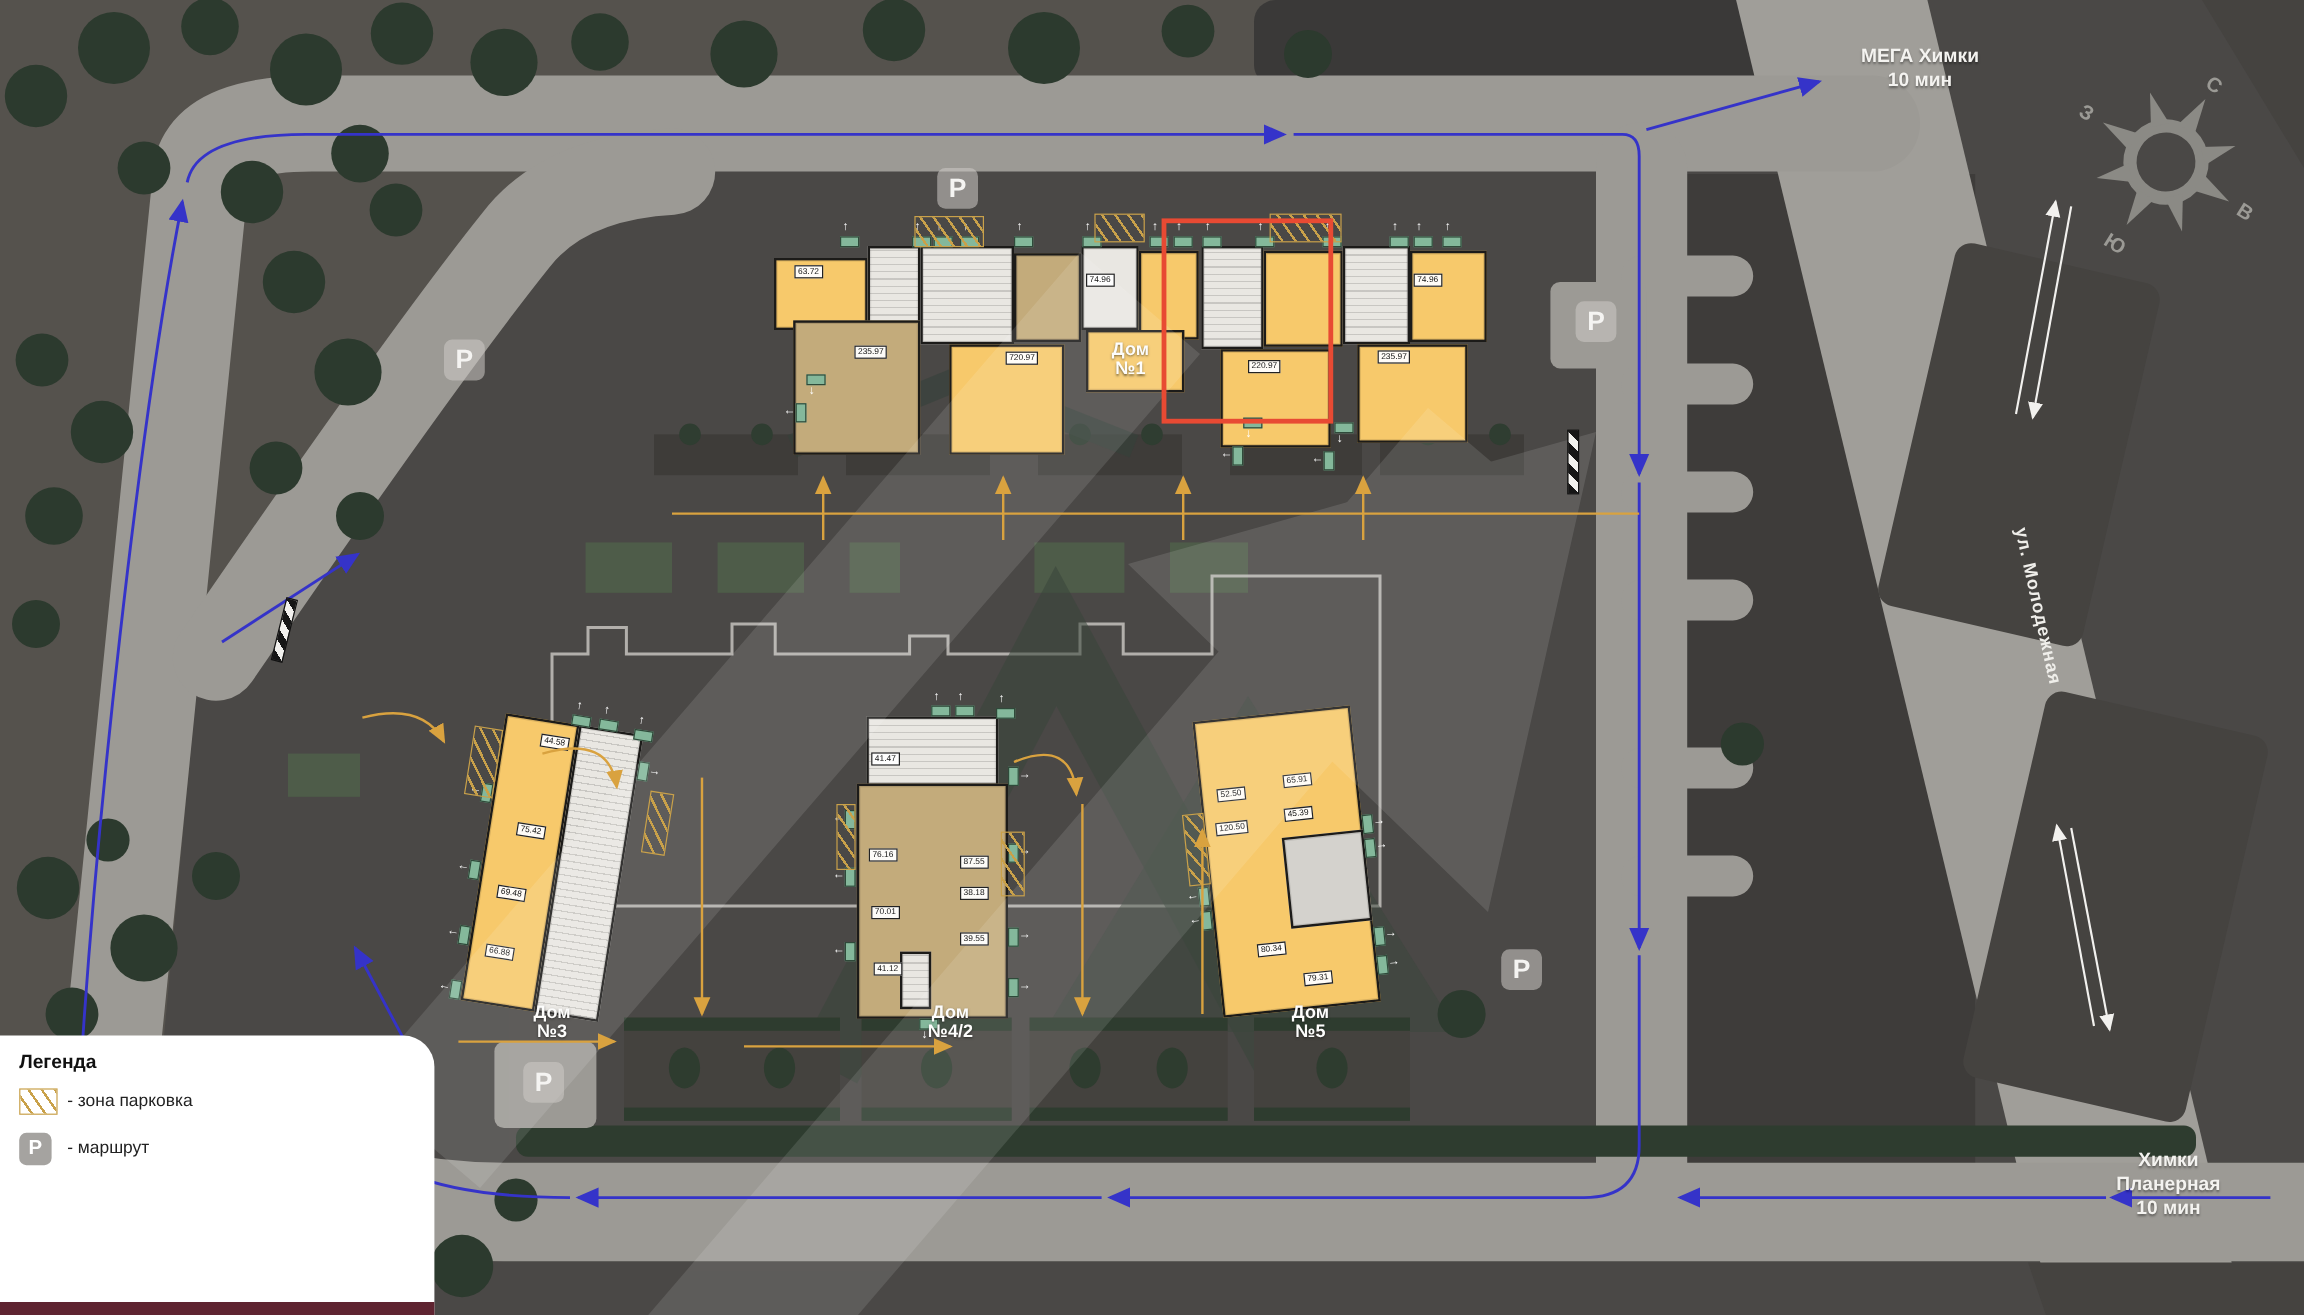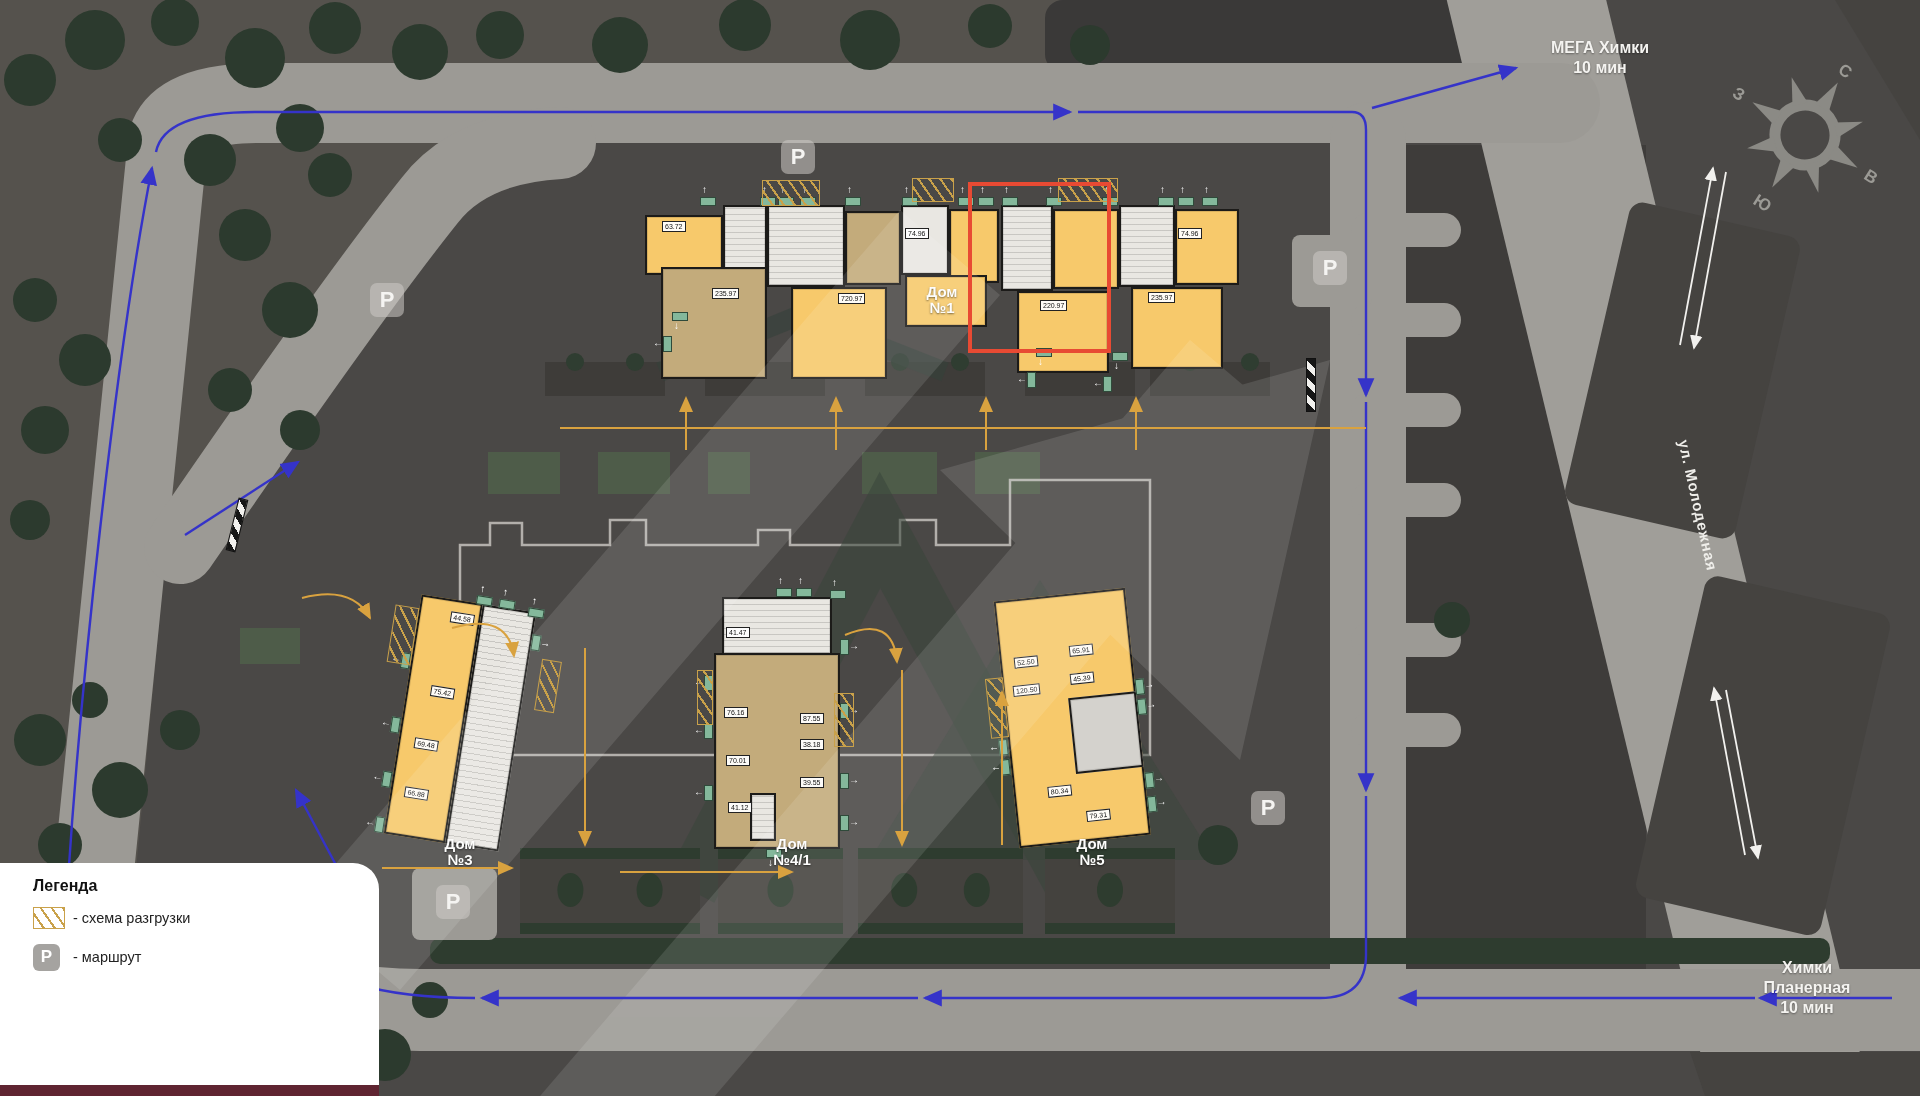--- a/index.html
+++ b/index.html
@@ -30,21 +30,21 @@
   .domlbl{position:absolute;color:#fdfdfc;font-weight:bold;font-size:15px;line-height:16px;text-align:center;
           text-shadow:0 1px 2px rgba(0,0,0,.5);z-index:50;}
   .poi{position:absolute;color:#f4f3f0;font-weight:bold;font-size:16px;line-height:20px;text-align:center;
        text-shadow:0 1px 2px rgba(0,0,0,.4);z-index:50;}
   .street{position:absolute;color:#efeeea;font-weight:bold;font-size:15px;letter-spacing:1px;
           transform:rotate(77.5deg);transform-origin:left top;z-index:50;white-space:nowrap;}
   .boll{position:absolute;width:8px;height:52px;z-index:45;border:1px solid #111;
         background:repeating-linear-gradient(45deg,#161616 0 6px,#f2f1ee 6px 12px);}
   
   #legend{position:absolute;left:0;top:863px;width:362px;height:233px;background:#ffffff;
-          border-radius:0 26px 0 0;z-index:60;padding-left:17px;}
+          border-radius:0 26px 0 0;z-index:60;}
   #legend .bar{position:absolute;left:0;bottom:0;width:100%;height:11px;background:#5f2431;}
   #legend h3{margin:14px 0 10px 16px;font-size:16px;color:#111;}
   .lrow{display:flex;align-items:center;margin:0 0 13px 16px;height:26px;}
   .lrow .ic{width:40px;display:flex;align-items:center;justify-content:flex-start;}
   .lrow .lb{font-size:14.5px;color:#222;}
   .lz{width:32px;height:22px;border:1.5px solid #c9a14a;box-sizing:border-box;
       background:repeating-linear-gradient(55deg,transparent 0 7px,#c9a14a 7px 9px);}
   .lp{width:27px;height:27px;border-radius:6px;background:#a5a3a0;color:#fff;font-weight:bold;font-size:17px;
       display:flex;align-items:center;justify-content:center;}
 </style>
@@ -371,21 +371,21 @@
   <div class="pad" style="left:1292px;top:235px;width:80px;height:72px;"></div>
   <div class="pad" style="left:412px;top:868px;width:85px;height:72px;"></div>
 
   <div class="domlbl" style="left:902px;top:284px;width:80px;">
     <span>Дом</span><br><span>№1</span>
   </div>
   <div class="domlbl" style="left:420px;top:836px;width:80px;">
     <span>Дом</span><br><span>№3</span>
   </div>
   <div class="domlbl" style="left:752px;top:836px;width:80px;">
-    <span>Дом</span><br><span>№4/1</span>
+    <span>Дом</span><br><span>№4/2</span>
   </div>
   <div class="domlbl" style="left:1052px;top:836px;width:80px;">
     <span>Дом</span><br><span>№5</span>
   </div>
 
   <div class="poi" style="left:1490px;top:38px;width:220px;">
     <span>МЕГА Химки</span><br><span>10 мин</span>
   </div>
   <div class="poi" style="left:1727px;top:958px;width:160px;">
     <span>Химки</span><br><span>Планерная</span><br><span>10 мин</span>
@@ -413,21 +413,21 @@
       </g>
     </g>
   </svg>
 
   <div id="legend">
     <h3>Легенда</h3>
     <div class="lrow">
       <span class="ic">
           <span class="lz"></span>
         </span>
-      <span class="lb">- схема разгрузки</span>
+      <span class="lb">- зона парковка</span>
     </div>
     <div class="lrow">
       <span class="ic">
           <span class="lp">P</span>
         </span>
       <span class="lb">- маршрут</span>
     </div>
     <div class="bar"></div>
   </div>
 

